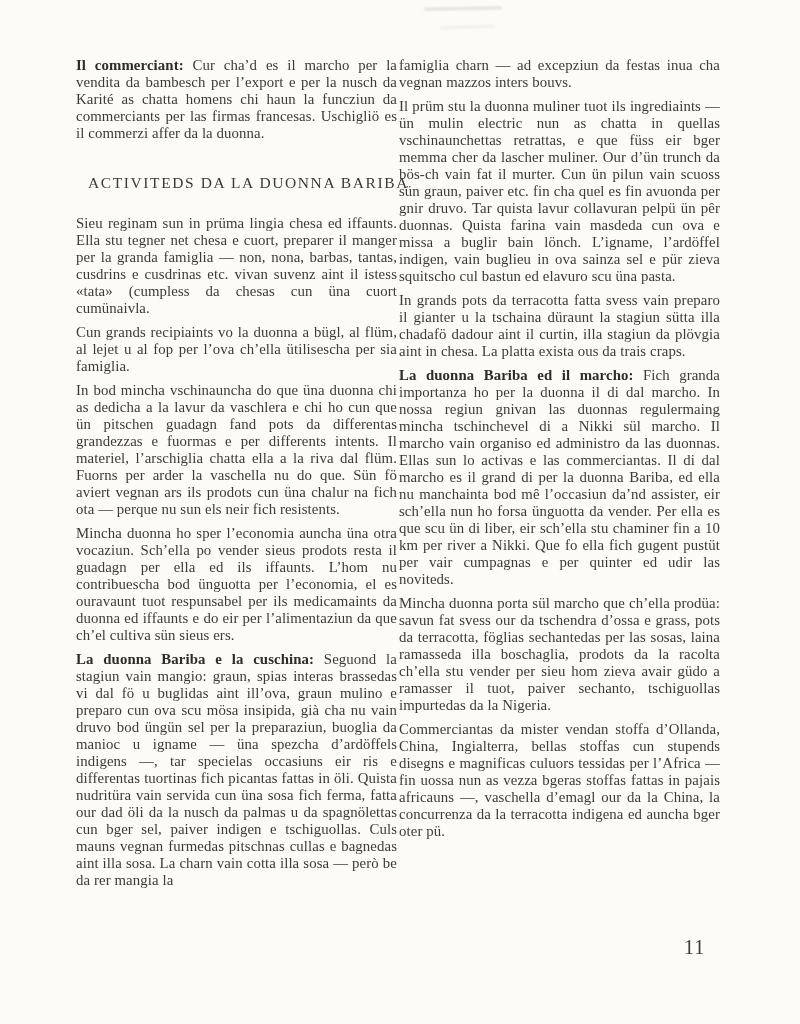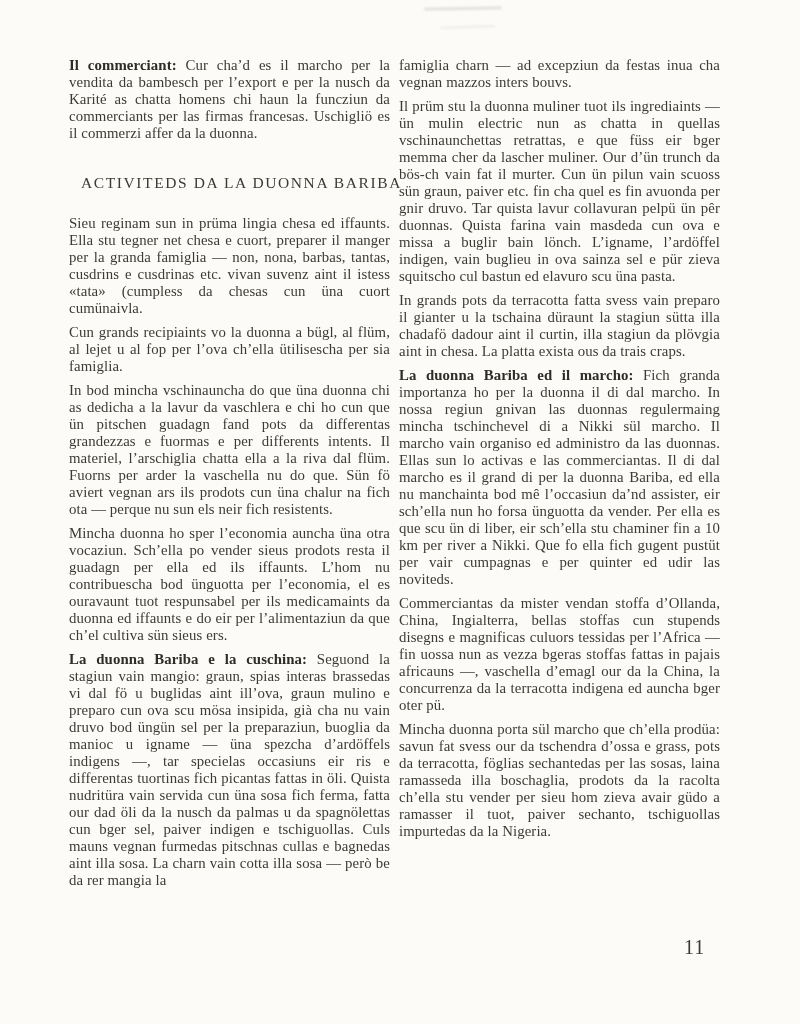--- a/index.html
+++ b/index.html
@@ -21,21 +21,21 @@
   }
   .text-column {
     position: absolute;
     top: 57px;
     width: 321px;
     font-size: 14.8px;
     line-height: 17px;
     text-align: justify;
     letter-spacing: 0.1px;
   }
-  #col-left  { left: 69px; }
+  #col-left  { left: 76px; }
   #col-right { left: 399px; }
   p.para {
     margin: 0 0 7px 0;
   }
   p.para strong {
     font-weight: bold;
     color: #2e2c27;
   }
   h2.section-heading {
     font-size: 15.5px;
@@ -81,19 +81,19 @@
       <p class="para">In bod mincha vschinauncha do que üna duonna chi as dedicha a la lavur da vaschlera e chi ho cun que ün pitschen guadagn fand pots da differentas grandezzas e fuormas e per differents intents. Il materiel, l’arschiglia chatta ella a la riva dal flüm. Fuorns per arder la vaschella nu do que. Sün fö aviert vegnan ars ils prodots cun üna chalur na fich ota — perque nu sun els neir fich resistents.</p>
       <p class="para">Mincha duonna ho sper l’economia auncha üna otra vocaziun. Sch’ella po vender sieus prodots resta il guadagn per ella ed ils iffaunts. L’hom nu contribuescha bod ünguotta per l’economia, el es ouravaunt tuot respunsabel per ils medicamaints da duonna ed iffaunts e do eir per l’alimentaziun da que ch’el cultiva sün sieus ers.</p>
       <p class="para"><strong>La duonna Bariba e la cuschina: </strong>Seguond la stagiun vain mangio: graun, spias interas brassedas vi dal fö u buglidas aint ill’ova, graun mulino e preparo cun ova scu mösa insipida, già cha nu vain druvo bod üngün sel per la preparaziun, buoglia da manioc u igname — üna spezcha d’ardöffels indigens —, tar specielas occasiuns eir ris e differentas tuortinas fich picantas fattas in öli. Quista nudritüra vain servida cun üna sosa fich ferma, fatta our dad öli da la nusch da palmas u da spagnölettas cun bger sel, paiver indigen e tschiguollas. Culs mauns vegnan furmedas pitschnas cullas e bagnedas aint illa sosa. La charn vain cotta illa sosa — però be da rer mangia la</p>
     </div>
 
   <div class="text-column" id="col-right">
       <p class="para">famiglia charn — ad excepziun da festas inua cha vegnan mazzos inters bouvs.</p>
       <p class="para">Il prüm stu la duonna muliner tuot ils ingrediaints — ün mulin electric nun as chatta in quellas vschinaunchettas retrattas, e que füss eir bger memma cher da lascher muliner. Our d’ün trunch da bös-ch vain fat il murter. Cun ün pilun vain scuoss sün graun, paiver etc. fin cha quel es fin avuonda per gnir druvo. Tar quista lavur collavuran pelpü ün pêr duonnas. Quista farina vain masdeda cun ova e missa a buglir bain lönch. L’igname, l’ardöffel indigen, vain buglieu in ova sainza sel e pür zieva squitscho cul bastun ed elavuro scu üna pasta.</p>
       <p class="para">In grands pots da terracotta fatta svess vain preparo il gianter u la tschaina düraunt la stagiun sütta illa chadafö dadour aint il curtin, illa stagiun da plövgia aint in chesa. La platta exista ous da trais craps.</p>
       <p class="para"><strong>La duonna Bariba ed il marcho: </strong>Fich granda importanza ho per la duonna il di dal marcho. In nossa regiun gnivan las duonnas regulermaing mincha tschinchevel di a Nikki sül marcho. Il marcho vain organiso ed administro da las duonnas. Ellas sun lo activas e las commerciantas. Il di dal marcho es il grand di per la duonna Bariba, ed ella nu manchainta bod mê l’occasiun da’nd assister, eir sch’ella nun ho forsa ünguotta da vender. Per ella es que scu ün di liber, eir sch’ella stu chaminer fin a 10 km per river a Nikki. Que fo ella fich gugent pustüt per vair cumpagnas e per quinter ed udir las noviteds.</p>
+      <p class="para">Mincha duonna porta sül marcho que ch’ella prodüa: savun fat svess our da tschendra d’ossa e grass, pots da terracotta, föglias sechantedas per las sosas, laina ramasseda illa boschaglia, prodots da la racolta ch’ella stu vender per sieu hom zieva avair güdo a ramasser il tuot, paiver sechanto, tschiguollas impurtedas da la Nigeria.</p>
       <p class="para">Commerciantas da mister vendan stoffa d’Ollanda, China, Ingialterra, bellas stoffas cun stupends disegns e magnificas culuors tessidas per l’Africa — fin uossa nun as vezza bgeras stoffas fattas in pajais africauns —, vaschella d’emagl our da la China, la concurrenza da la terracotta indigena ed auncha bger oter pü.</p>
-      <p class="para">Mincha duonna porta sül marcho que ch’ella prodüa: savun fat svess our da tschendra d’ossa e grass, pots da terracotta, föglias sechantedas per las sosas, laina ramasseda illa boschaglia, prodots da la racolta ch’ella stu vender per sieu hom zieva avair güdo a ramasser il tuot, paiver sechanto, tschiguollas impurtedas da la Nigeria.</p>
     </div>
 
   <div class="page-number">11</div>
 
 </div>
 
 </body></html>

